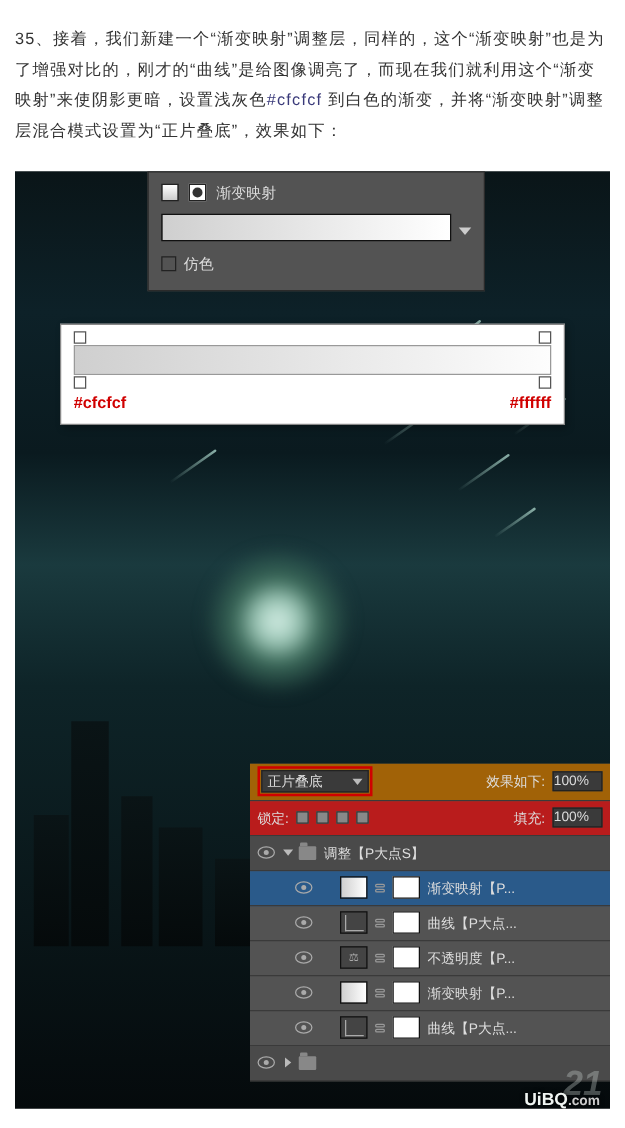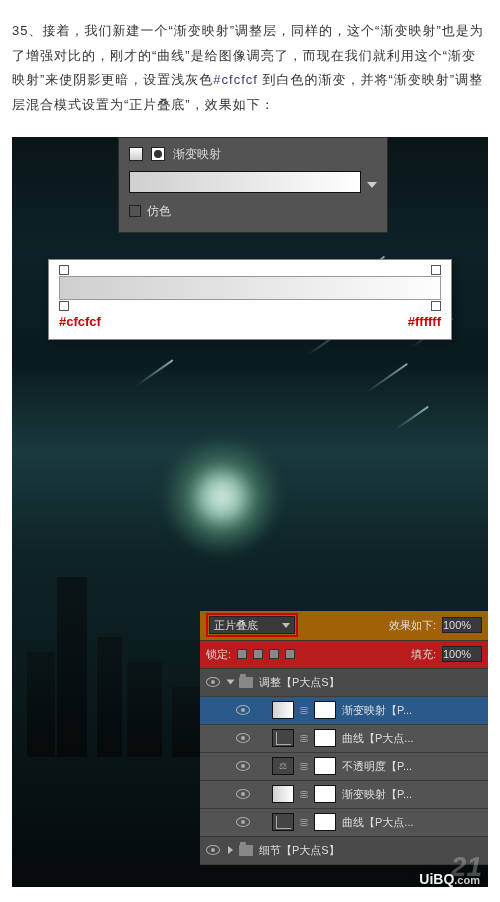--- a/index.html
+++ b/index.html
@@ -216,19 +216,18 @@
           <span></span>
         </span>
       <span class="mask"></span>
       <span class="lname">曲线【P大点...</span>
     </div>
 
     <div class="lrow grp">
       <span class="eye"></span>
       <span class="tri2"></span>
       <span class="folder"></span>
-      <span class="lname">细节【P大点S】</span>
     </div>
   </div>
 
   <div class="step-num">21</div>
   <div class="watermark"><span>UiBQ</span><span class="c">.com</span></div>
 </div>
 
 </body></html>

